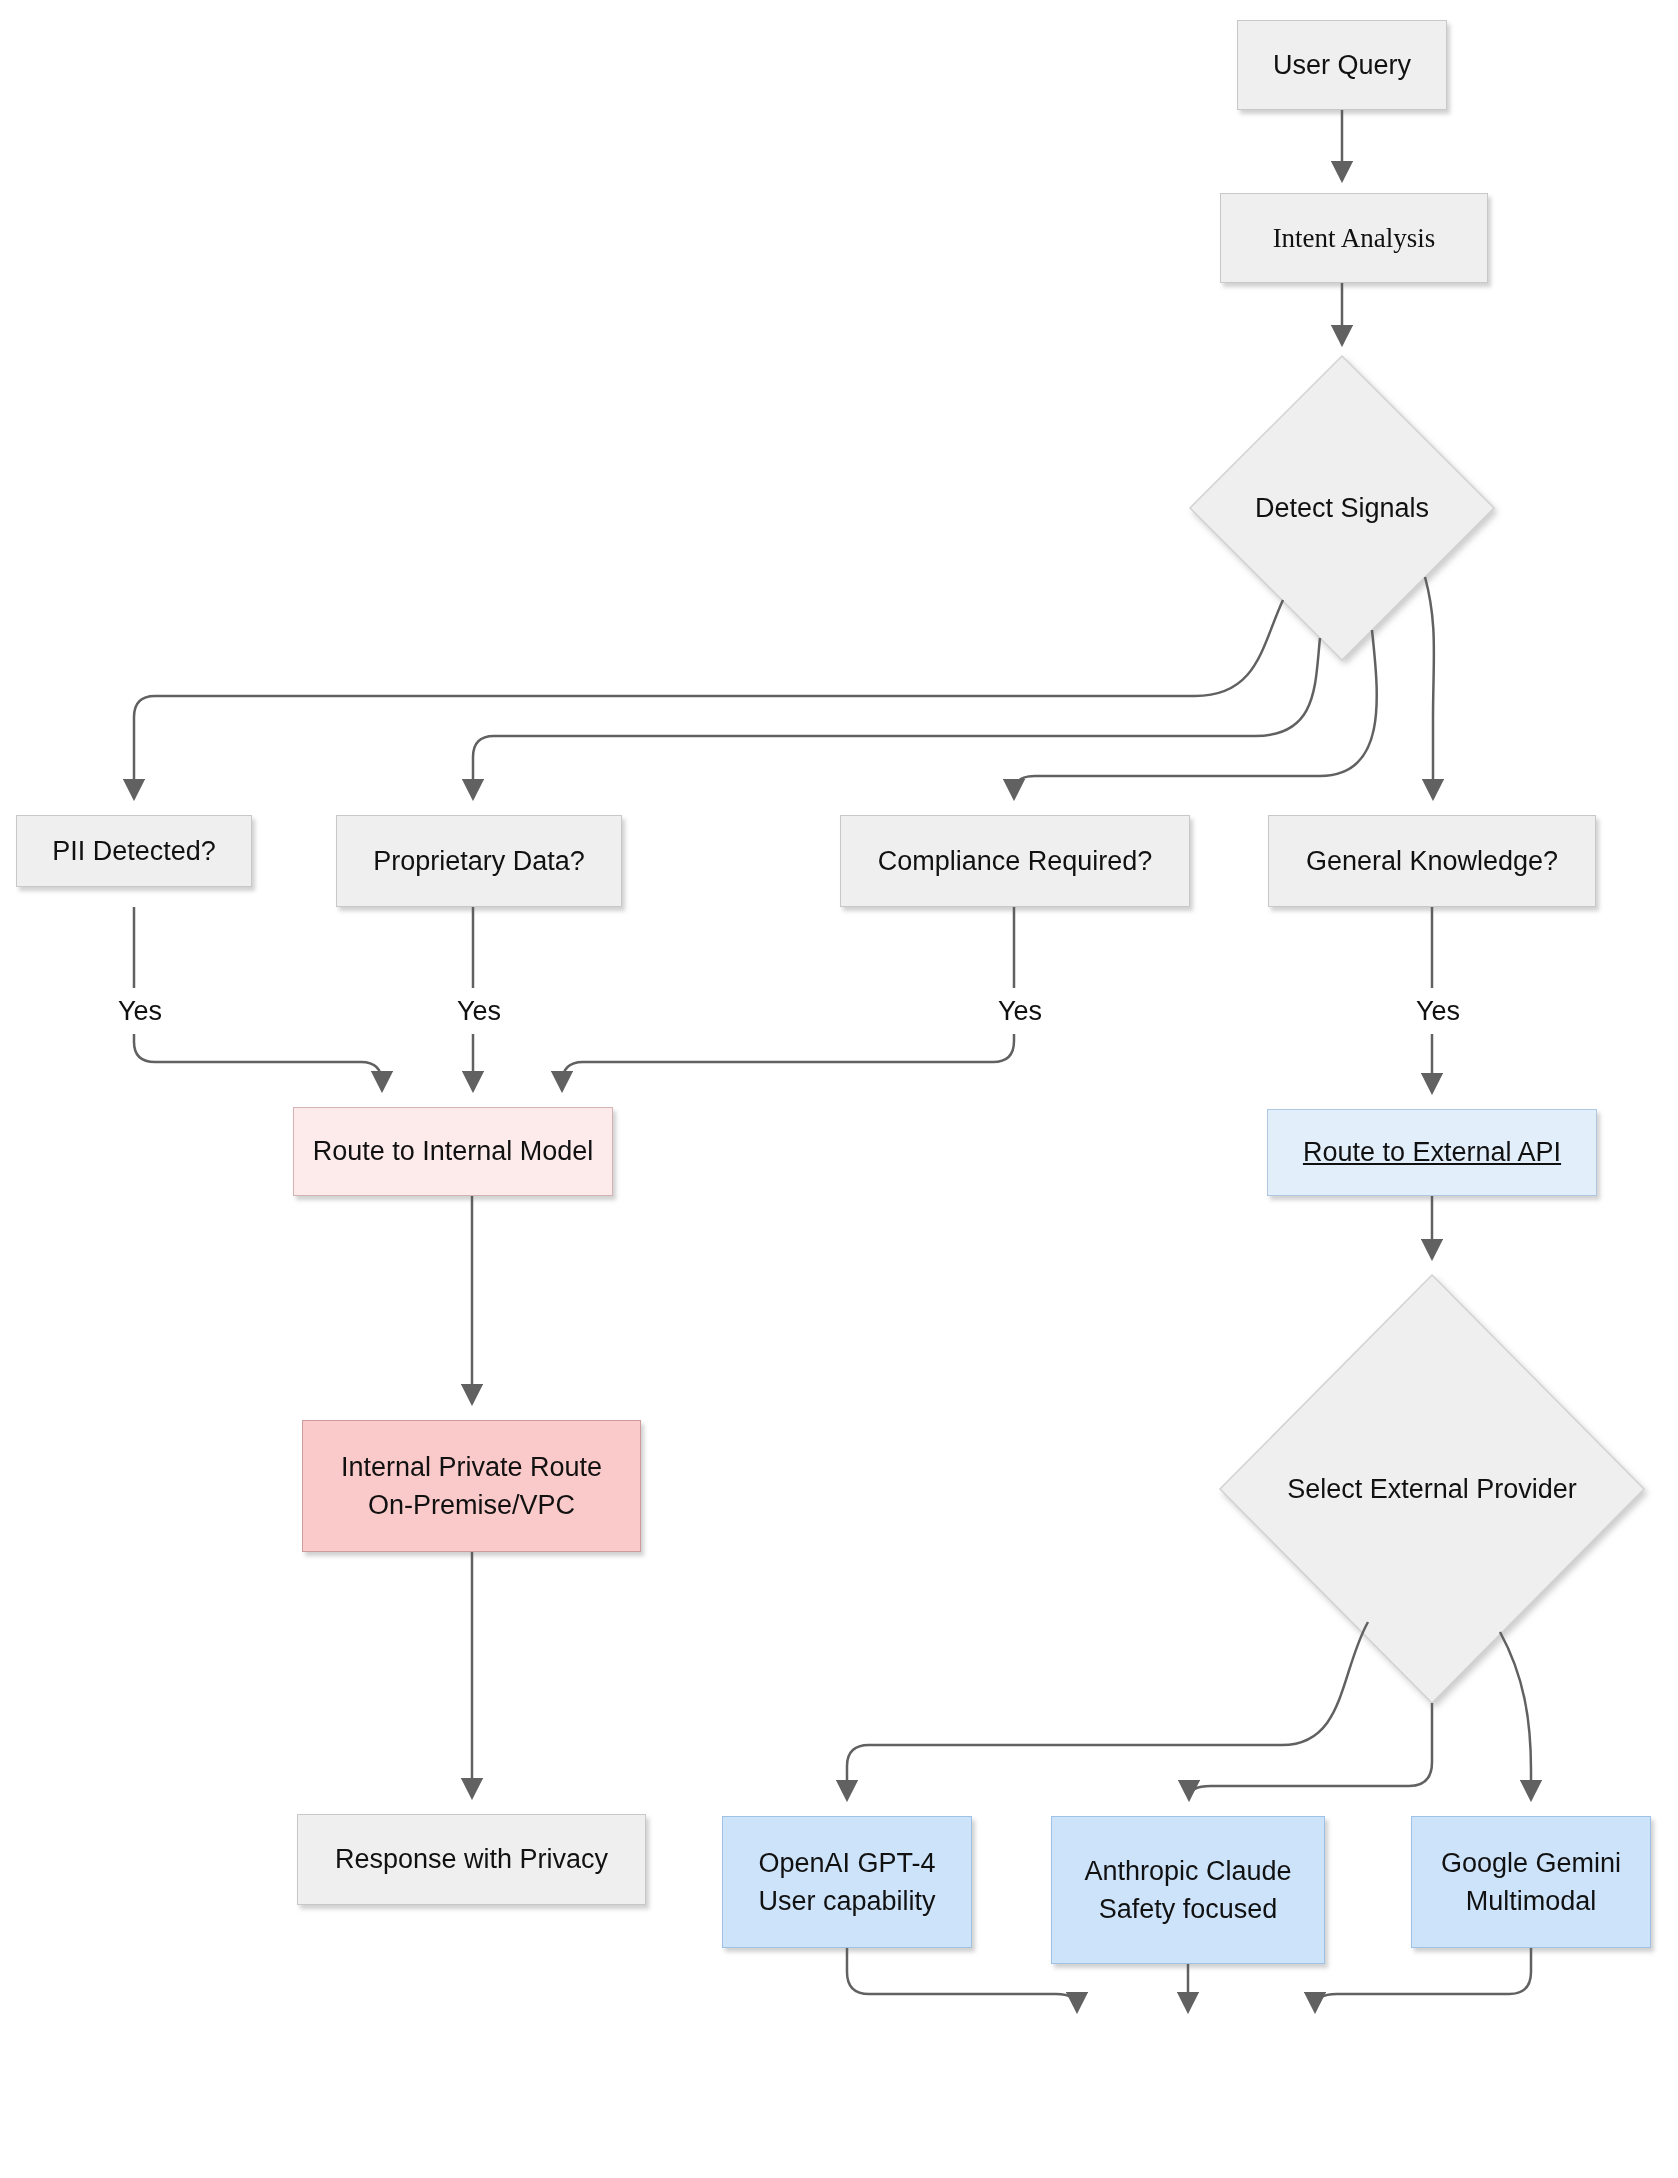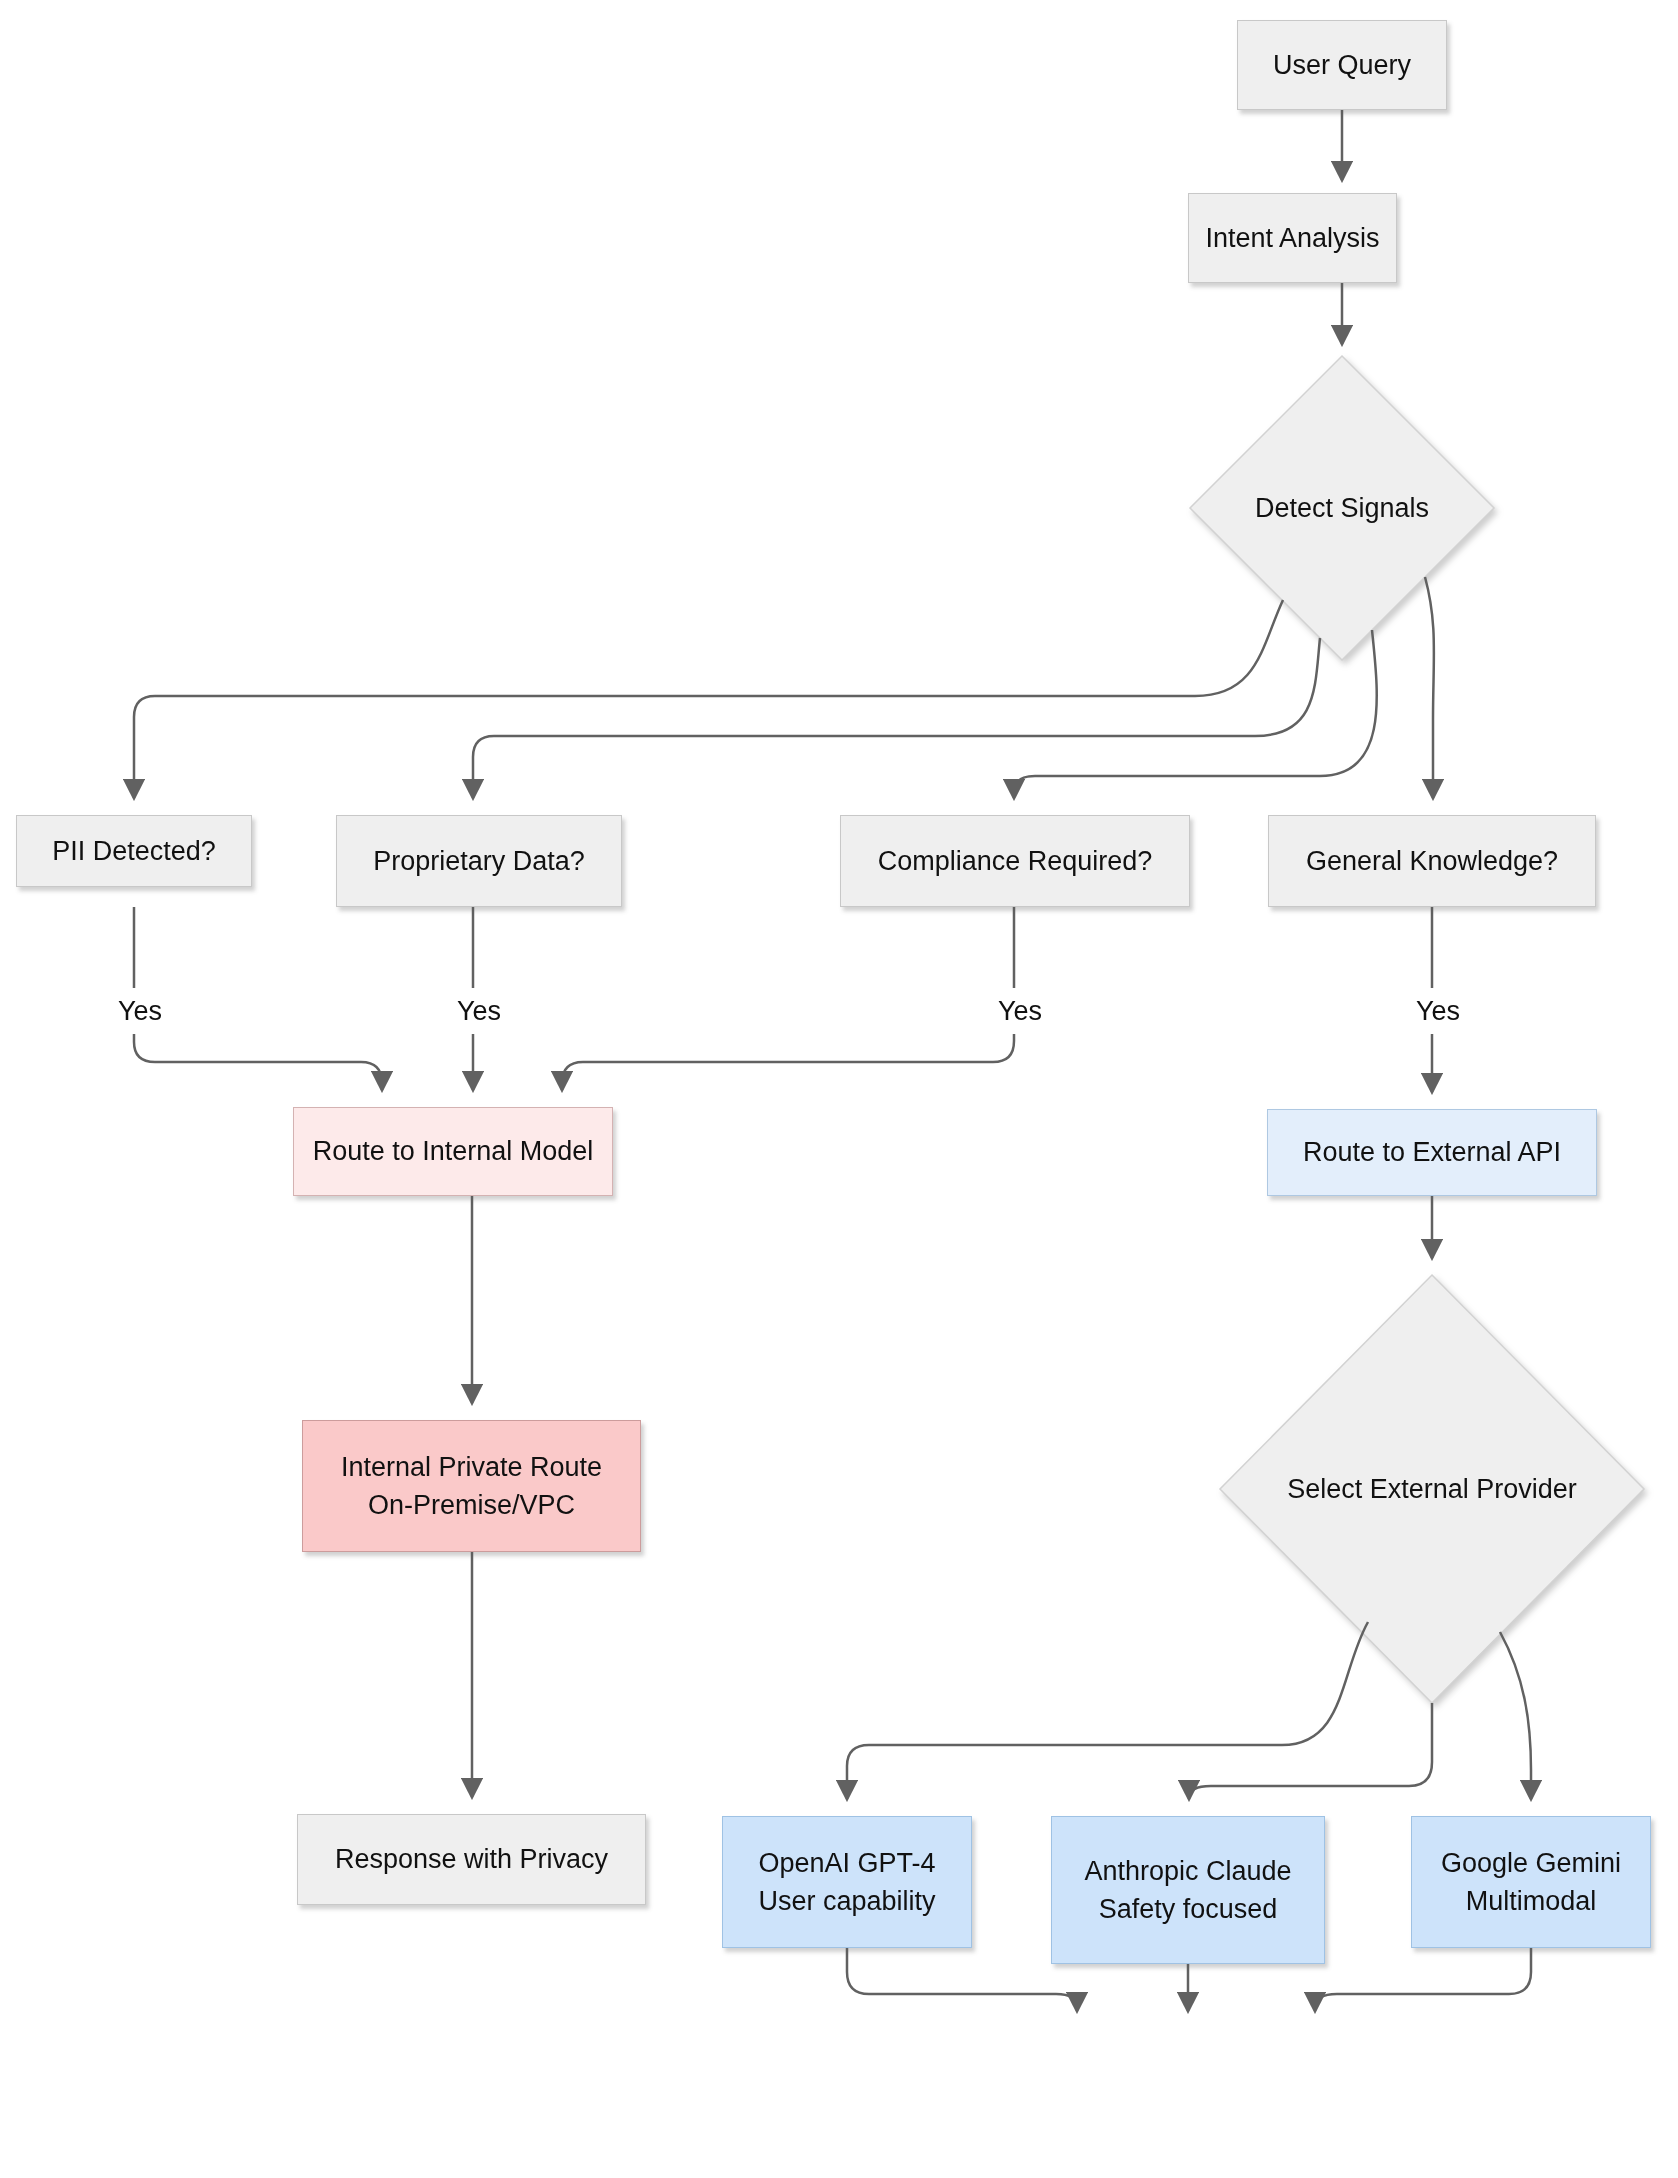--- a/index.html
+++ b/index.html
@@ -101,21 +101,21 @@
 
     <path class="edge" d="M 847 1948 V 1972 Q 847 1994 869 1994 L 1056 1994 Q 1077 1994 1077 2008 V 2011" marker-end="url(#arrow)"></path>
     <path class="edge" d="M 1188 1948 V 2011" marker-end="url(#arrow)"></path>
     <path class="edge" d="M 1531 1948 V 1972 Q 1531 1994 1509 1994 L 1337 1994 Q 1315 1994 1315 2008 V 2011" marker-end="url(#arrow)"></path>
   </svg>
 
   <div class="node" style="left:1237px;top:20px;width:210px;height:90px;">
     <span>User Query</span>
   </div>
 
-  <div class="node" style="left:1188px;top:193px;width:209px;height:90px;">
+  <div class="node" style="left:1220px;top:193px;width:268px;height:90px;font-family:Liberation Serif, serif;">
     <span>Intent Analysis</span>
   </div>
 
   <div class="diamond-label" style="left:1192px;top:478px;width:300px;height:60px;">Detect Signals</div>
 
   <div class="node" style="left:16px;top:815px;width:236px;height:72px;">
     <span>PII Detected?</span>
   </div>
 
   <div class="node" style="left:336px;top:815px;width:286px;height:92px;align-items:center;">
@@ -127,21 +127,21 @@
   </div>
 
   <div class="node" style="left:1268px;top:815px;width:328px;height:92px;">
     <span>General Knowledge?</span>
   </div>
 
   <div class="node pink-light" style="left:293px;top:1107px;width:320px;height:89px;">
     <span>Route to Internal Model</span>
   </div>
 
-  <div class="node blue-light" style="left:1267px;top:1109px;width:330px;height:87px;">
+  <div class="node blue-light" style="left:1267px;top:1109px;width:330px;height:87px;text-decoration:underline;">
     <span>Route to External API</span>
   </div>
 
   <div class="node pink" style="left:302px;top:1420px;width:339px;height:132px;">
     <span>Internal Private Route</span>
     <span>On-Premise/VPC</span>
   </div>
 
   <div class="diamond-label" style="left:1232px;top:1459px;width:400px;height:60px;">Select External Provider</div>
 

